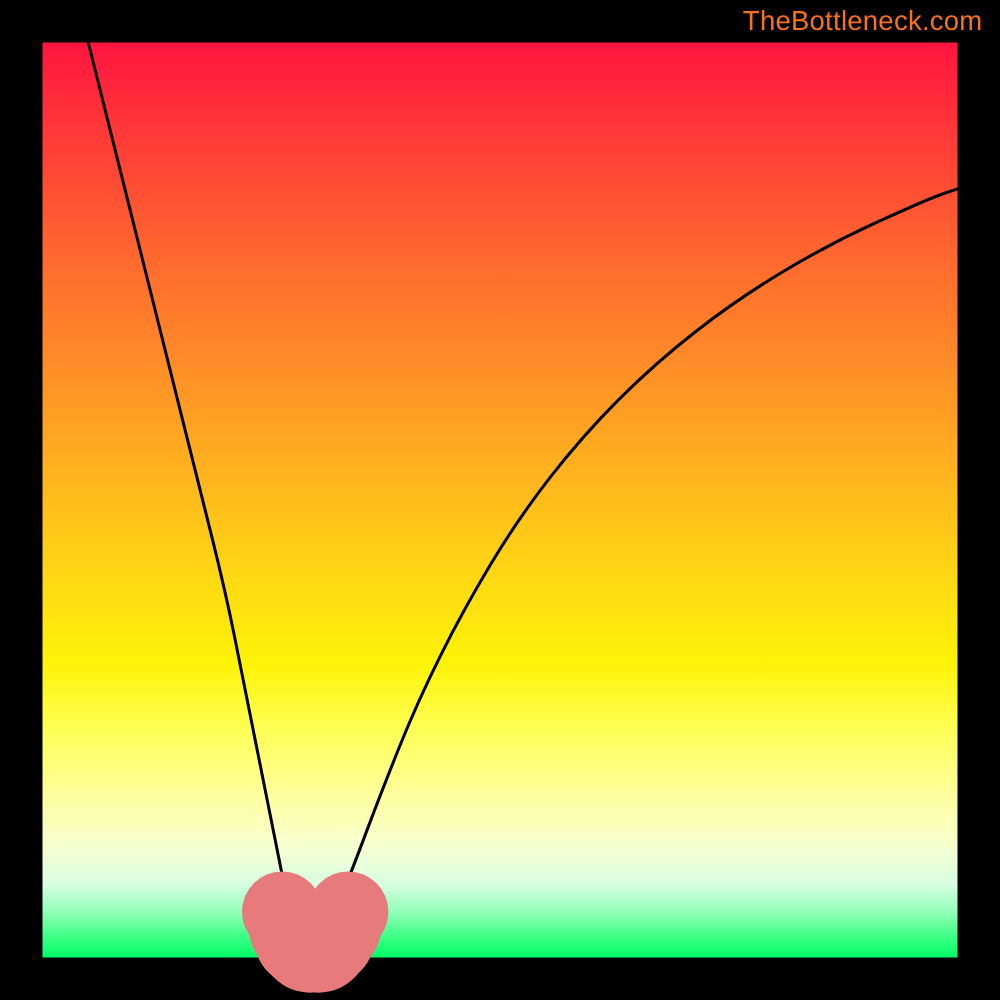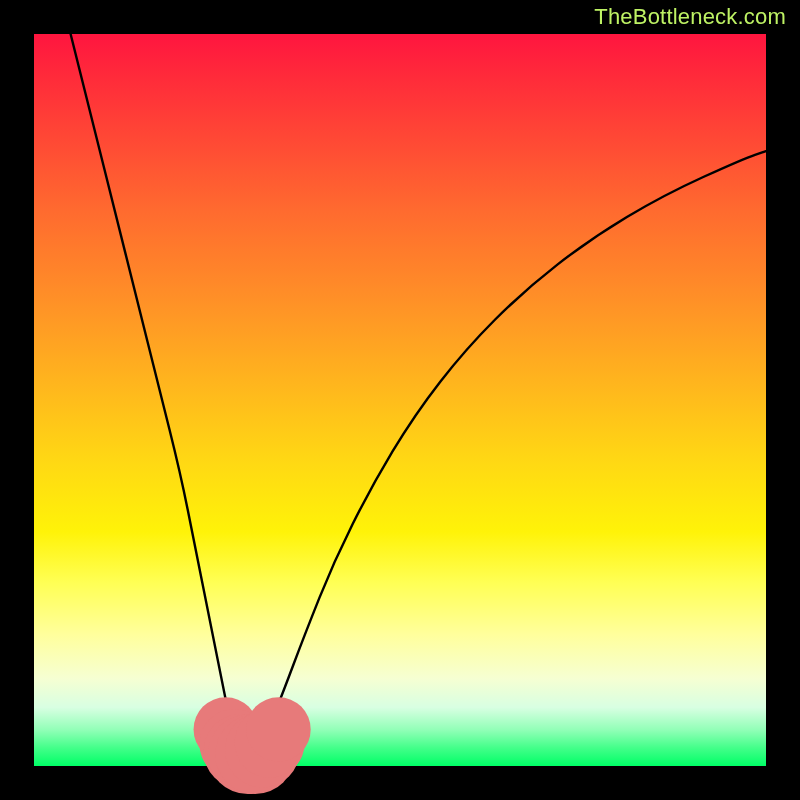--- a/index.html
+++ b/index.html
@@ -41,21 +41,21 @@
       #d8ffe2 92%,
       #93ffb8 95%,
       #44ff8a 97.5%,
       #00ff66 100%
     );
   }
   .watermark {
     position: absolute;
     top: 4px;
     right: 14px;
-    color: #bef264;
+    color: #f97316;
     font-size: 22px;
     font-weight: 400;
     letter-spacing: 0.2px;
     z-index: 5;
     user-select: none;
   }
   svg.curve-layer {
     position: absolute;
     top: 0;
     left: 0;

